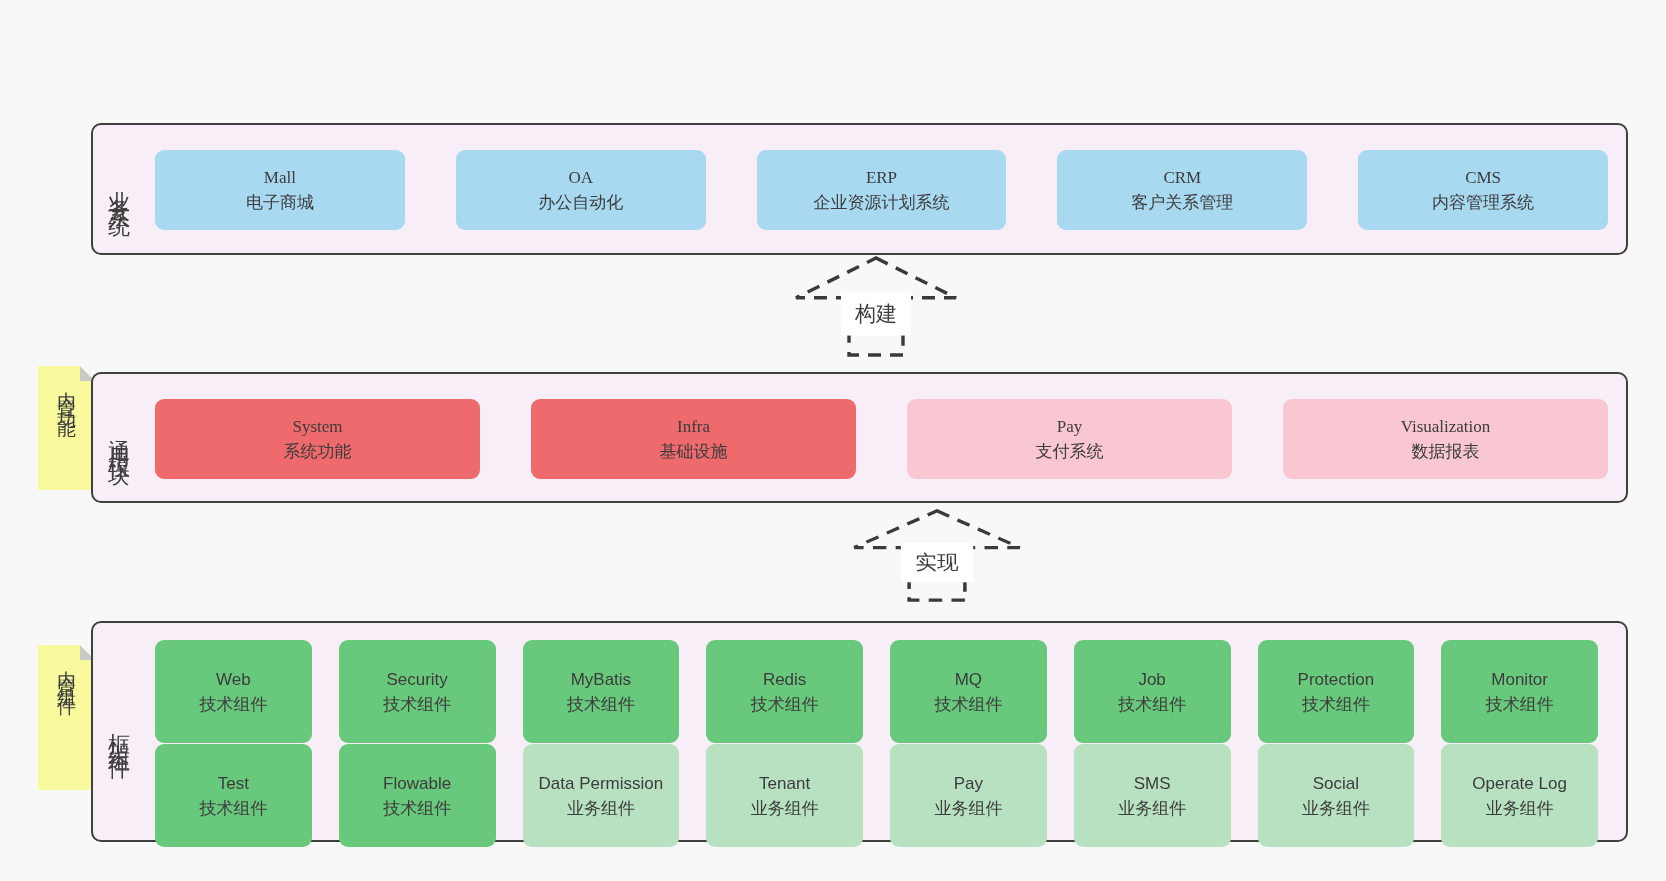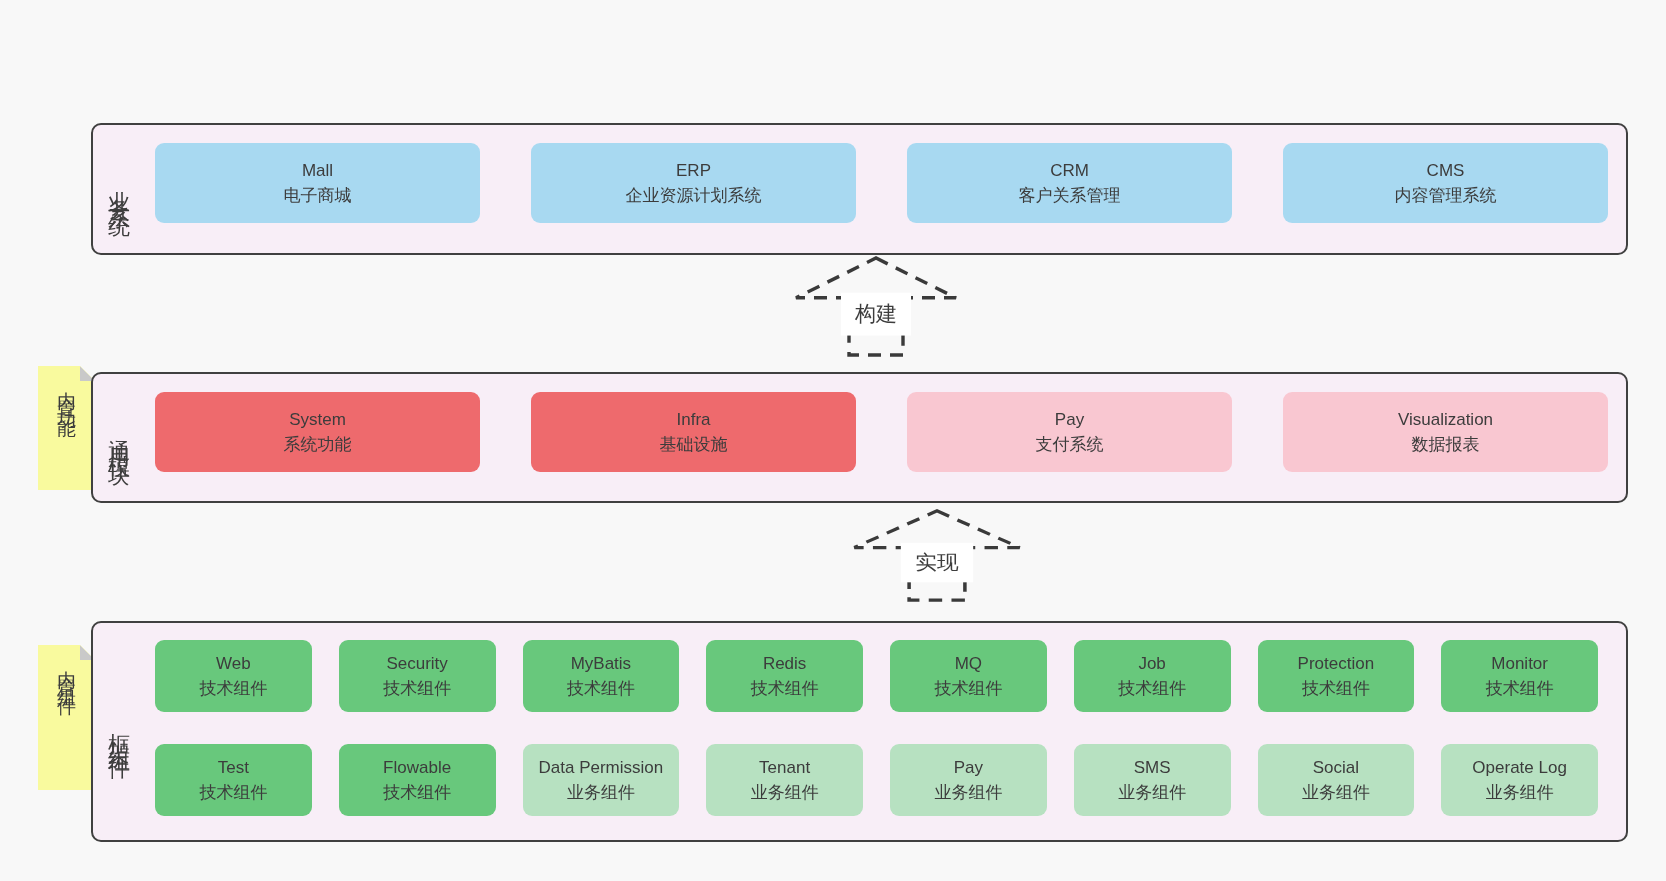--- a/index.html
+++ b/index.html
@@ -21,22 +21,22 @@
   #layer-framework { top:621px; height:221px; }
 
   .layer-label {
     position:absolute; left:10px; top:0; bottom:0; width:32px;
     display:flex; align-items:center; justify-content:center;
     writing-mode: vertical-rl; text-orientation: upright;
     font-size:22px; letter-spacing:8px; color:var(--text, #3d3d3d);
   }
 
   .row { position:absolute; display:flex; }
-  .row-6 { left:62px; right:18px; gap:51px; top:18px; height:80px; }
-  .row-8 { left:62px; right:28px; gap:27px; height:72px; }
+  .row-6 { left:62px; right:18px; gap:51px; top:25px; height:80px;font-family:Liberation Serif, serif; }
+  .row-8 { left:62px; right:28px; gap:27px; height:103px; }
   .row-8.r1 { top:17px; }
   .row-8.r2 { top:121px; }
 
   .box {
     flex:1; border-radius:9px;
     display:flex; flex-direction:column; align-items:center; justify-content:center;
     text-align:center; font-size:17px; line-height:25px; color:#3c3c3c;
     padding:2px 6px; box-sizing:border-box;
   }
   .box span { display:block; }
@@ -85,20 +85,24 @@
 <body>
 
 <section class="layer" id="layer-business">
   <div class="layer-label">业务系统</div>
   <div class="row row-6">
     <div class="box blue">
       <span>Mall</span>
       <span>电子商城</span>
     </div>
     <div class="box blue">
+      <span>OA</span>
+      <span>办公自动化</span>
+    </div>
+    <div class="box blue">
       <span>ERP</span>
       <span>企业资源计划系统</span>
     </div>
     <div class="box blue">
       <span>CRM</span>
       <span>客户关系管理</span>
     </div>
     <div class="box blue">
       <span>CMS</span>
       <span>内容管理系统</span>

